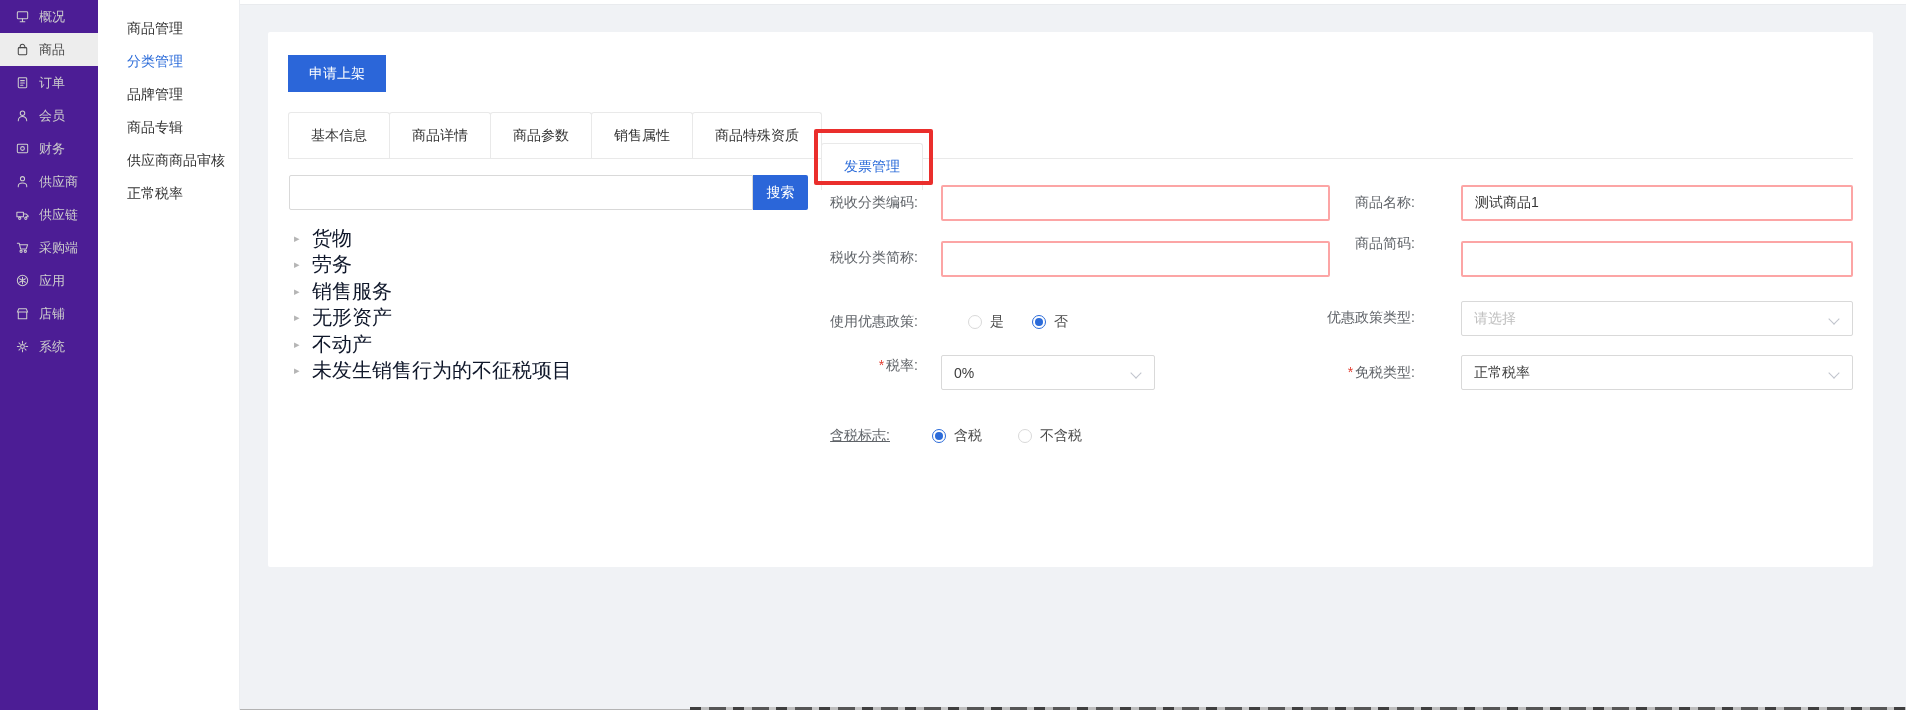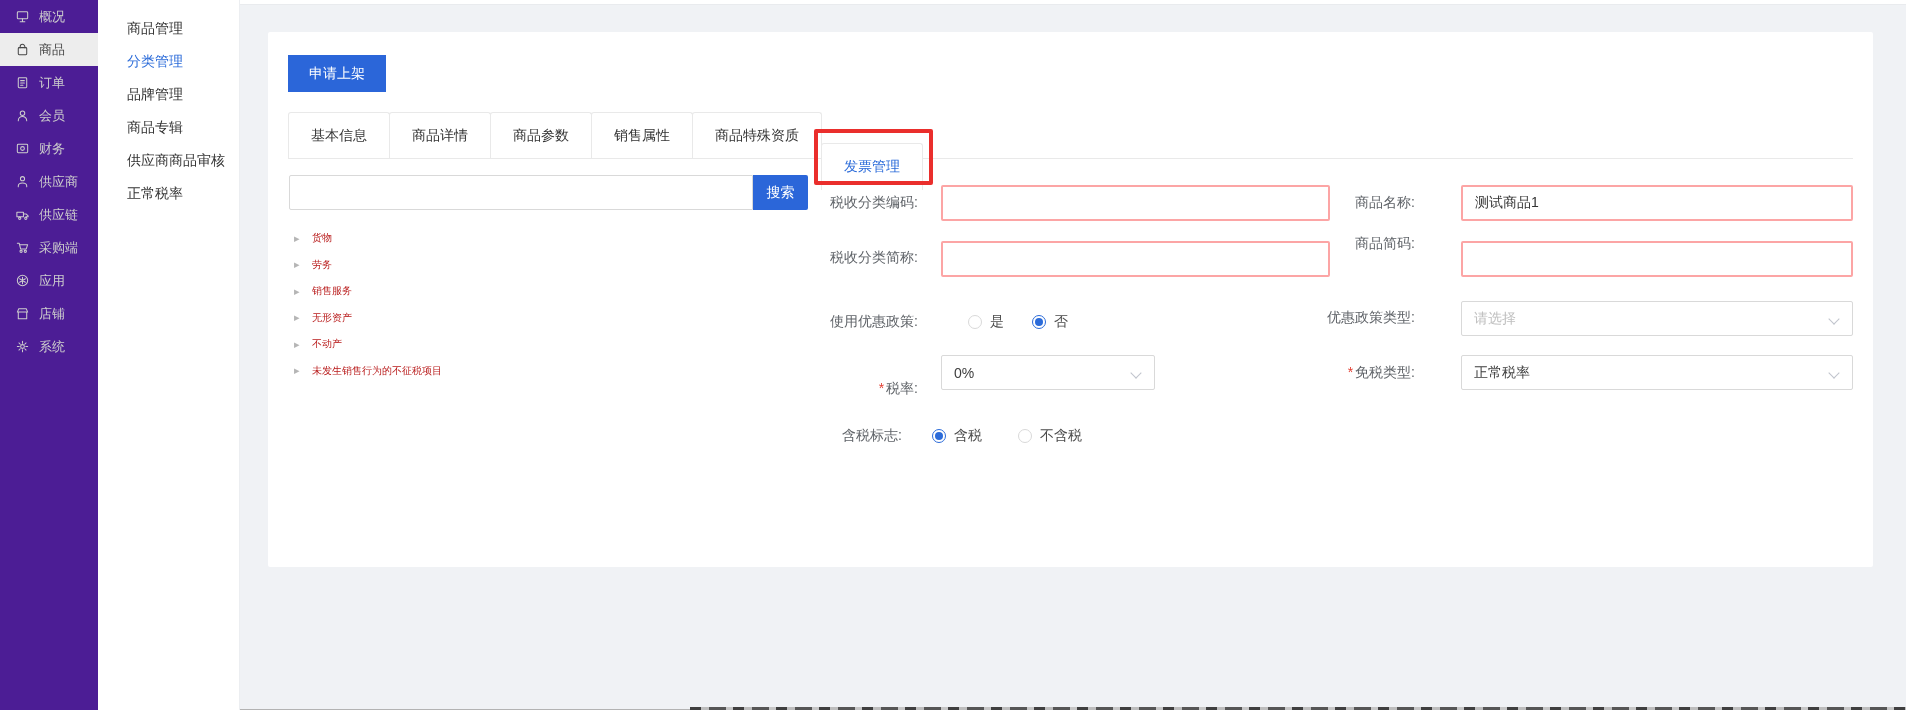--- a/index.html
+++ b/index.html
@@ -32,21 +32,21 @@
   .tab.active { color:#2b6bd9; height:47px; z-index:2;margin-top:31px; }
   .tab-line { position:absolute; left:20px; top:126px; width:1565px; height:1px; background:#e9e9e9; z-index:0; }
   .red-box { position:absolute; left:-8px; top:-15px; width:119px; height:56px; border:4px solid #ea2e2c; border-radius:2px; z-index:5; pointer-events:none; }
 
   
   .search-input { position:absolute; left:21px; top:143px; width:464px; height:35px; border:1px solid #d9d9d9; border-radius:2px 0 0 2px; padding:0 10px; font-size:14px; color:#333; outline:none; font-family:inherit; }
   .search-btn { position:absolute; left:485px; top:143px; width:55px; height:35px; background:#2b66d9; color:#fff; font-size:14px; border:none; border-radius:0 2px 2px 0; cursor:pointer; font-family:inherit; }
   .tree { position:absolute; left:26px; top:193px; }
   .tree-row { height:26.5px; display:flex; align-items:center; gap:10px; cursor:pointer; }
   .caret { color:#b5b5b5; font-size:11px; width:8px; }
-  .tree-label { font-size:10px; color:#b91c1c;font-family:Liberation Mono, monospace; }
+  .tree-label { font-size:20px; color:#0f172a;font-family:Liberation Mono, monospace; }
 
   
   .flabel { position:absolute; width:210px; text-align:right; font-size:14px; color:#5f6368; line-height:17px; white-space:nowrap; }
   .req { color:#e23c30; margin-right:2px; }
   .finput { position:absolute; height:36px; border:2px solid #fca5a5; border-radius:2px; padding:0 12px; font-size:14px; color:#333; outline:none; background:#fff; font-family:inherit; }
   .fselect { position:absolute; height:35px; border:1px solid #d9d9d9; border-radius:2px; background:#fff; display:flex; align-items:center; padding:0 30px 0 12px; font-size:14px; color:#3d3d3d; cursor:pointer; }
   .fselect .ph { color:#bfbfbf; }
   .chev { position:absolute; right:14px; top:13px; width:8px; height:8px; border-right:1.4px solid #c0c4cc; border-bottom:1.4px solid #c0c4cc; transform:rotate(45deg); }
   .radio-group { position:absolute; display:flex; align-items:center; }
   .radio-opt { display:flex; align-items:center; gap:8px; cursor:pointer; }
@@ -215,27 +215,27 @@
       <span class="radio-opt">
         <span class="radio"></span>
         <span class="radio-label">是</span>
       </span>
       <span class="radio-opt">
         <span class="radio checked"></span>
         <span class="radio-label">否</span>
       </span>
     </div>
 
-    <label class="flabel" style="left:440px; top:348px;"><span class="req">*</span><span>税率:</span></label>
+    <label class="flabel" style="left:440px; top:325px;"><span class="req">*</span><span>税率:</span></label>
     <div class="fselect" style="left:673px; top:323px; width:214px;">
       <span>0%</span>
       <span class="chev"></span>
     </div>
 
-    <label class="flabel" style="left:424px; top:395px;">含税标志:</label>
+    <label class="flabel" style="left:412px; top:395px;text-decoration:underline;">含税标志:</label>
     <div class="radio-group" style="left:664px; top:395px; gap:36px;">
       <span class="radio-opt">
         <span class="radio checked"></span>
         <span class="radio-label">含税</span>
       </span>
       <span class="radio-opt">
         <span class="radio"></span>
         <span class="radio-label">不含税</span>
       </span>
     </div>

